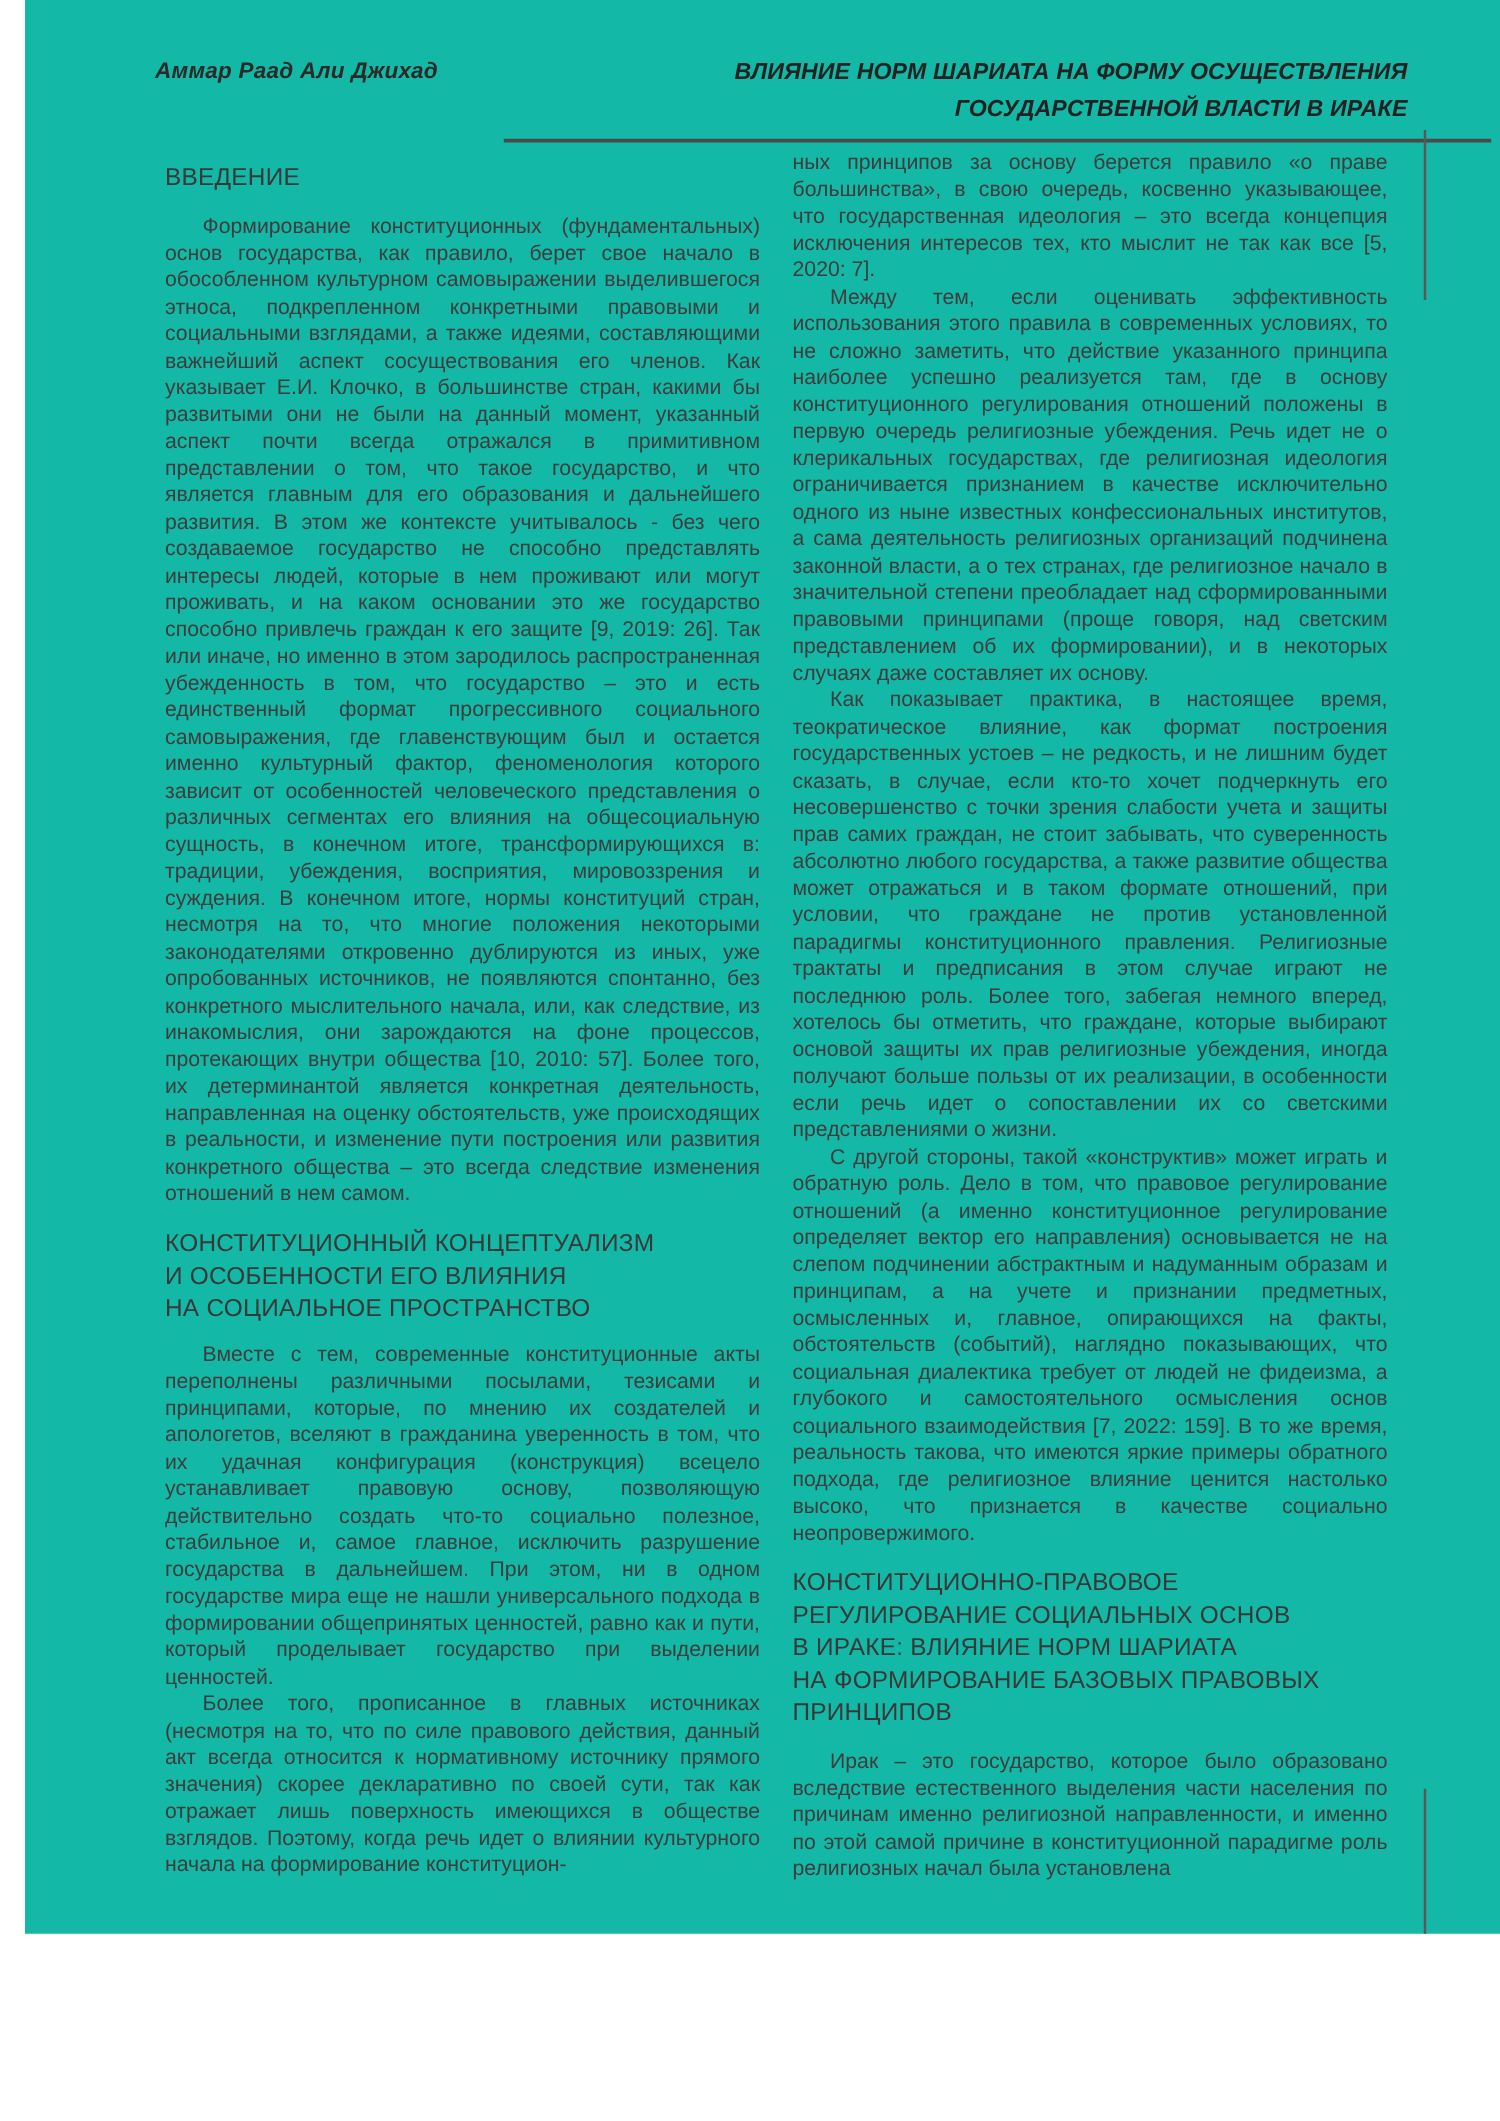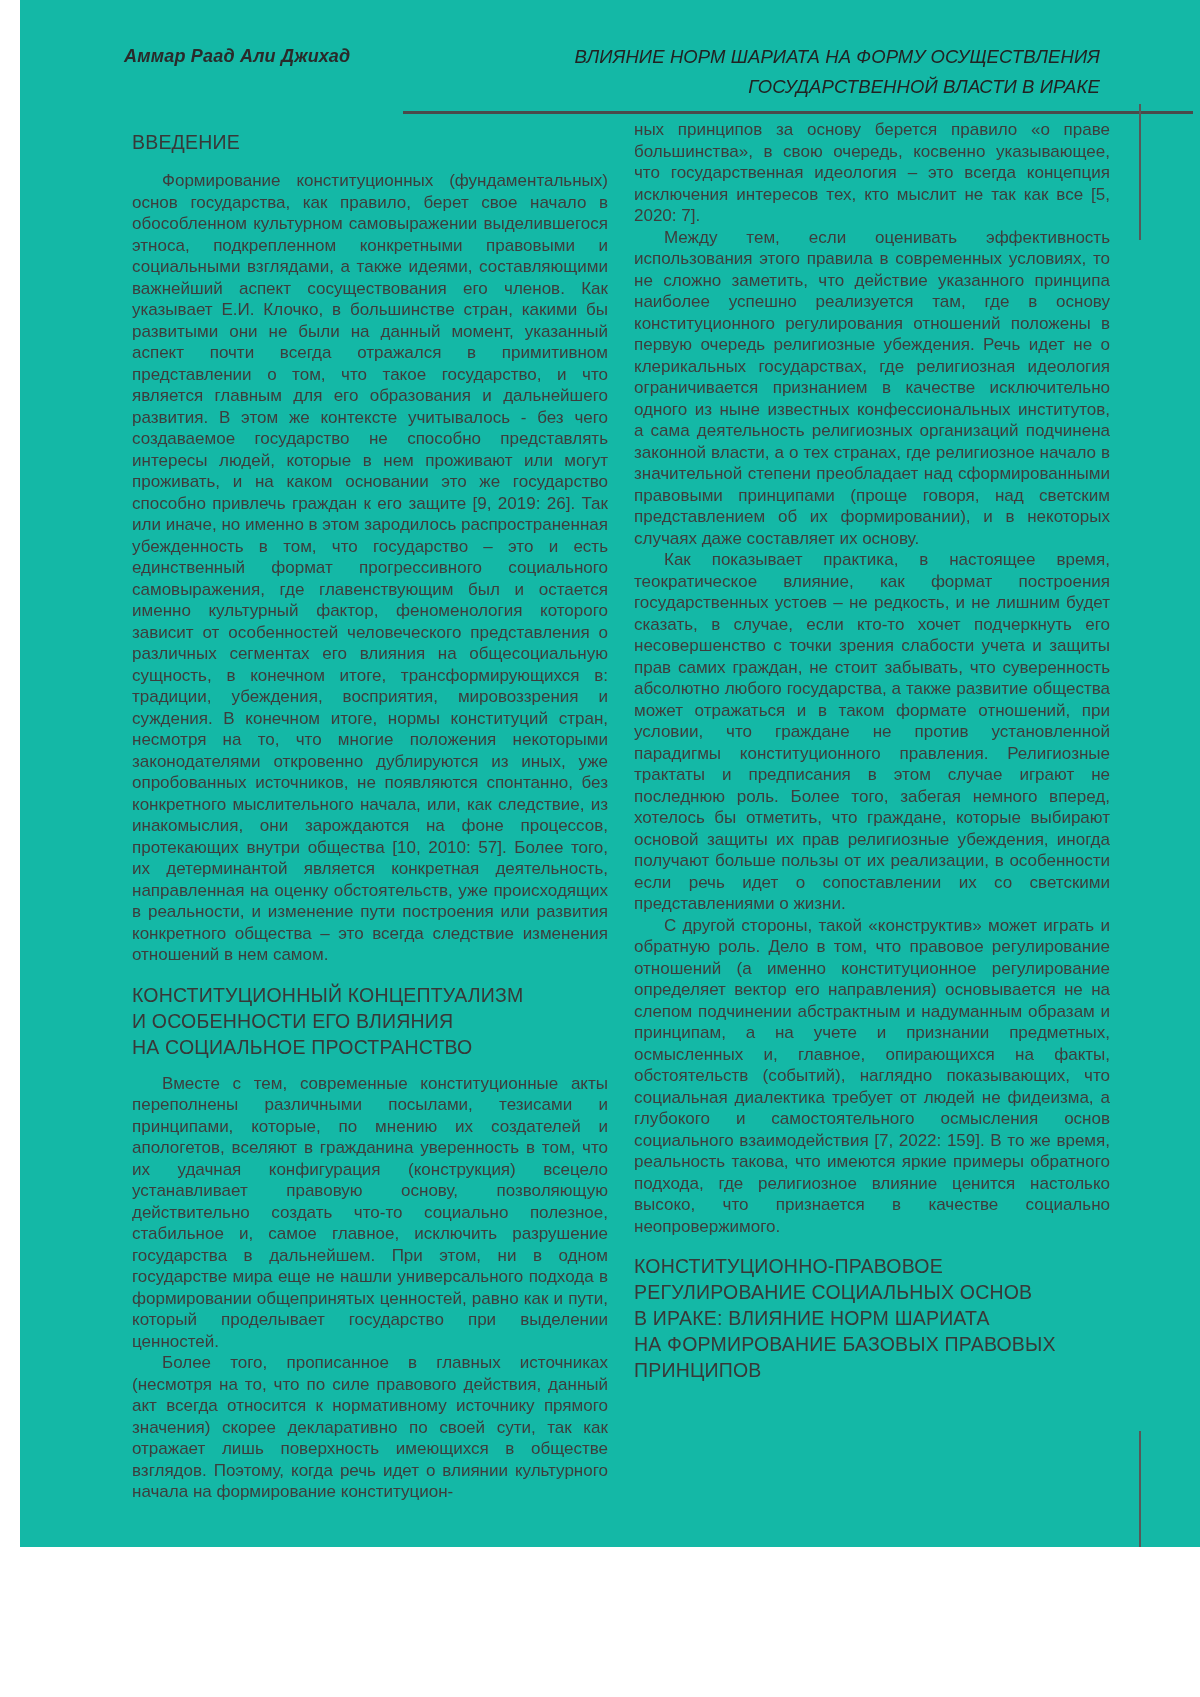--- a/index.html
+++ b/index.html
@@ -16,24 +16,24 @@
     overflow: hidden;
     margin-left: 20px;
   }
   
   .author {
     position: absolute; left: 104px; top: 46px;
     font-size: 18px; font-style: italic; font-weight: 600;
     color: #2a2a2a; letter-spacing: 0.2px;
   }
   .title {
-    position: absolute; right: 120px; top: 42px;
+    position: absolute; right: 94px; top: 42px;
     text-align: right;
     font-size: 18.5px; line-height: 30px;
-    font-style: italic; font-weight: 400;
+    font-style: italic; font-weight: 700;
     color: #222222; letter-spacing: 0.1px;
   }
   .title .tl { display: block; }
   
   .rule-top    { position: absolute; left: 383px; top: 111px; width: 790px; height: 3px; background: #4a4a4a; }
   .rule-bottom { position: absolute; left: 90px;  top: 1577px; width: 1082px; height: 3px; background: #3f3f3f; }
   .mark-v { position: absolute; left: 1119px; width: 2px; background: #585858; }
   .mark-top    { top: 104px;  height: 136px; }
   .mark-bottom { top: 1431px; height: 171px; }
   
@@ -111,20 +111,21 @@
     <p>Между тем, если оценивать эффективность использования этого правила в современных условиях, то не сложно заметить, что действие указанного принципа наиболее успешно реализуется там, где в основу конституционного регулирования отношений положены в первую очередь религиозные убеждения. Речь идет не о клерикальных государствах, где религиозная идеология ограничивается признанием в качестве исключительно одного из ныне известных конфессиональных институтов, а сама деятельность религиозных организаций подчинена законной власти, а о тех странах, где религиозное начало в значительной степени преобладает над сформированными правовыми принципами (проще говоря, над светским представлением об их формировании), и в некоторых случаях даже составляет их основу.</p>
     <p>Как показывает практика, в настоящее время, теократическое влияние, как формат построения государственных устоев – не редкость, и не лишним будет сказать, в случае, если кто-то хочет подчеркнуть его несовершенство с точки зрения слабости учета и защиты прав самих граждан, не стоит забывать, что суверенность абсолютно любого государства, а также развитие общества может отражаться и в таком формате отношений, при условии, что граждане не против установленной парадигмы конституционного правления. Религиозные трактаты и предписания в этом случае играют не последнюю роль. Более того, забегая немного вперед, хотелось бы отметить, что граждане, которые выбирают основой защиты их прав религиозные убеждения, иногда получают больше пользы от их реализации, в особенности если речь идет о сопоставлении их со светскими представлениями о жизни.</p>
     <p>С другой стороны, такой «конструктив» может играть и обратную роль. Дело в том, что правовое регулирование отношений (а именно конституционное регулирование определяет вектор его направления) основывается не на слепом подчинении абстрактным и надуманным образам и принципам, а на учете и признании предметных, осмысленных и, главное, опирающихся на факты, обстоятельств (событий), наглядно показывающих, что социальная диалектика требует от людей не фидеизма, а глубокого и самостоятельного осмысления основ социального взаимодействия [7, 2022: 159]. В то же время, реальность такова, что имеются яркие примеры обратного подхода, где религиозное влияние ценится настолько высоко, что признается в качестве социально неопровержимого.</p>
     <h2 class="section-heading h-sharia">
       <span class="hl">КОНСТИТУЦИОННО-ПРАВОВОЕ</span>
       <span class="hl">РЕГУЛИРОВАНИЕ СОЦИАЛЬНЫХ ОСНОВ</span>
       <span class="hl">В ИРАКЕ: ВЛИЯНИЕ НОРМ ШАРИАТА</span>
       <span class="hl">НА ФОРМИРОВАНИЕ БАЗОВЫХ ПРАВОВЫХ</span>
       <span class="hl">ПРИНЦИПОВ</span>
     </h2>
+    <p>Ирак – это государство, которое было образовано вследствие естественного выделения части населения по причинам именно религиозной направленности, и именно по этой самой причине в конституционной парадигме роль религиозных начал была установлена</p>
   </div>
 
   <div class="footer-issn">
     <span class="fl">ISSN 2072-3164 (print)</span>
     <span class="fl">ISSN 2310-7049 (online)</span>
   </div>
   <div class="footer-volume">Том 16. №5 2023</div>
   <div class="footer-journal">Пробелы в исключить законодательстве</div>
   <div class="footer-page">231</div>
 

